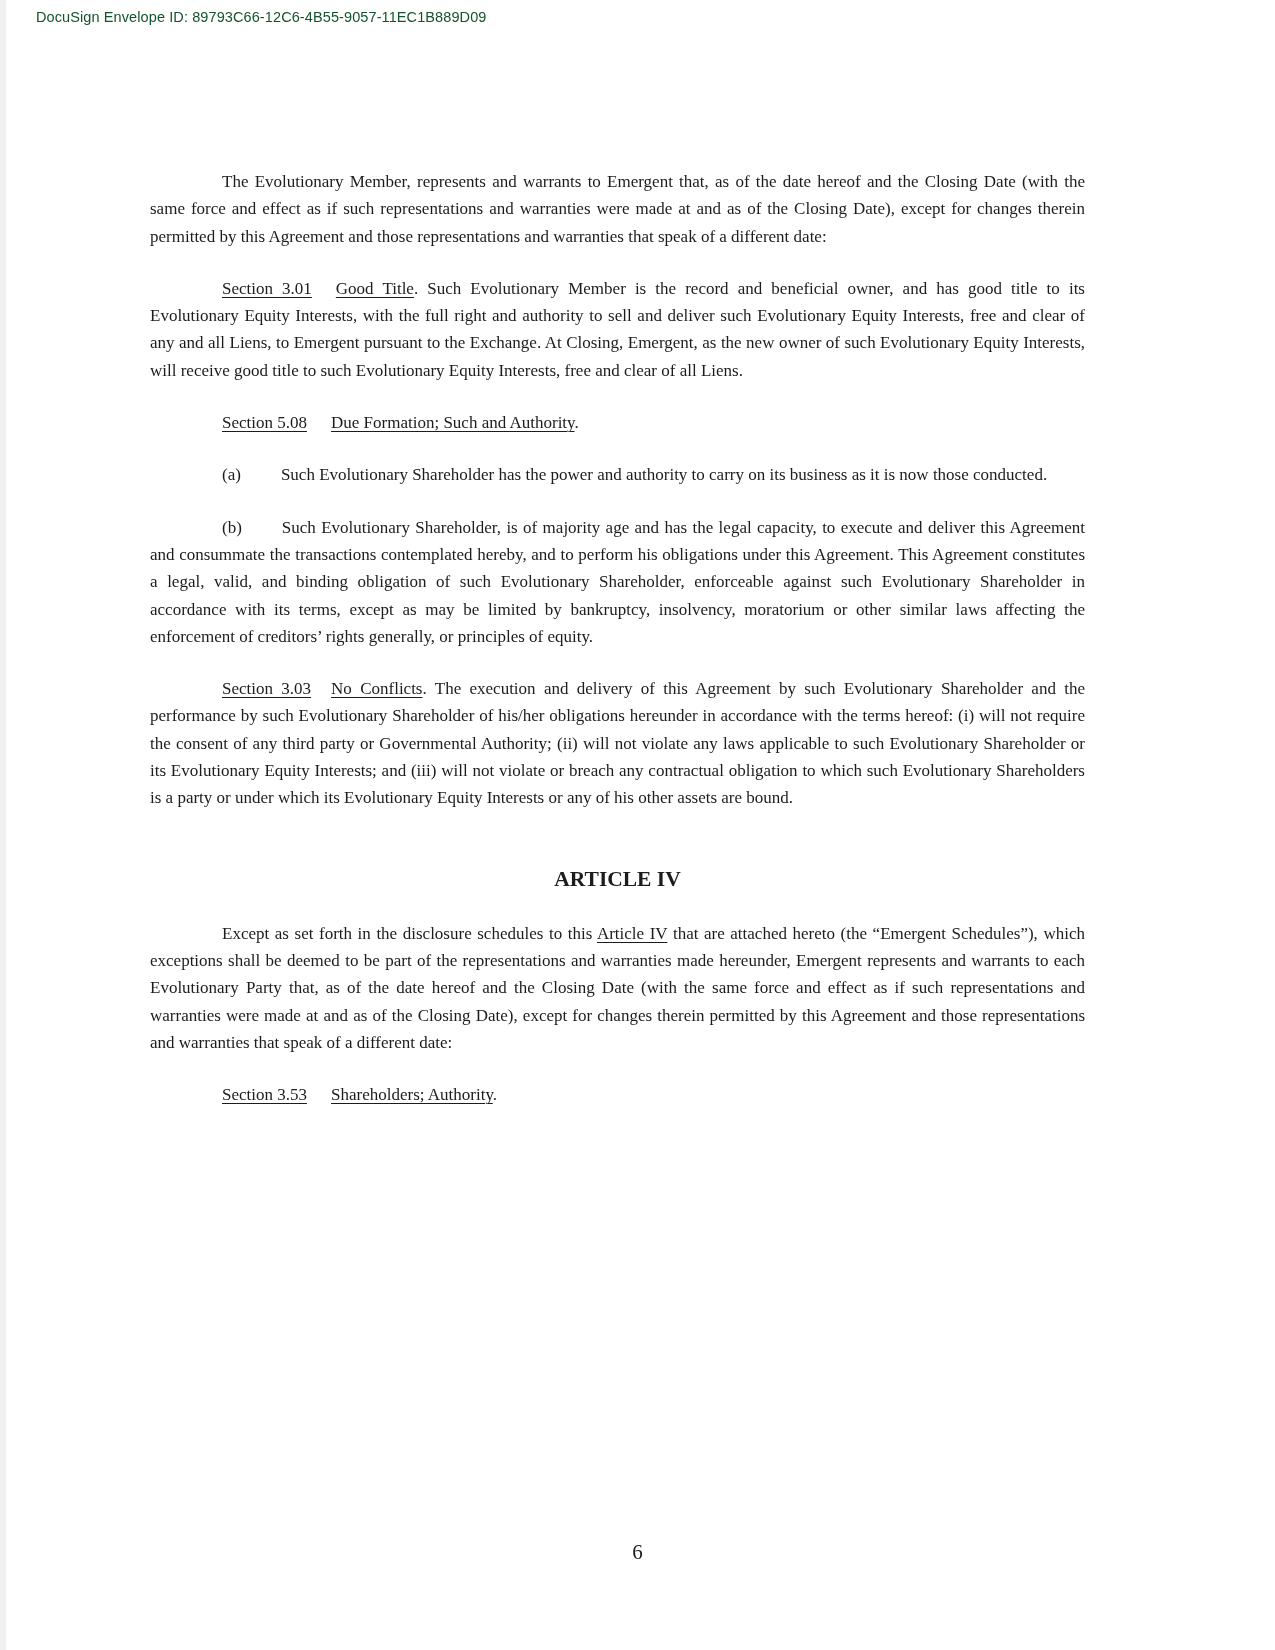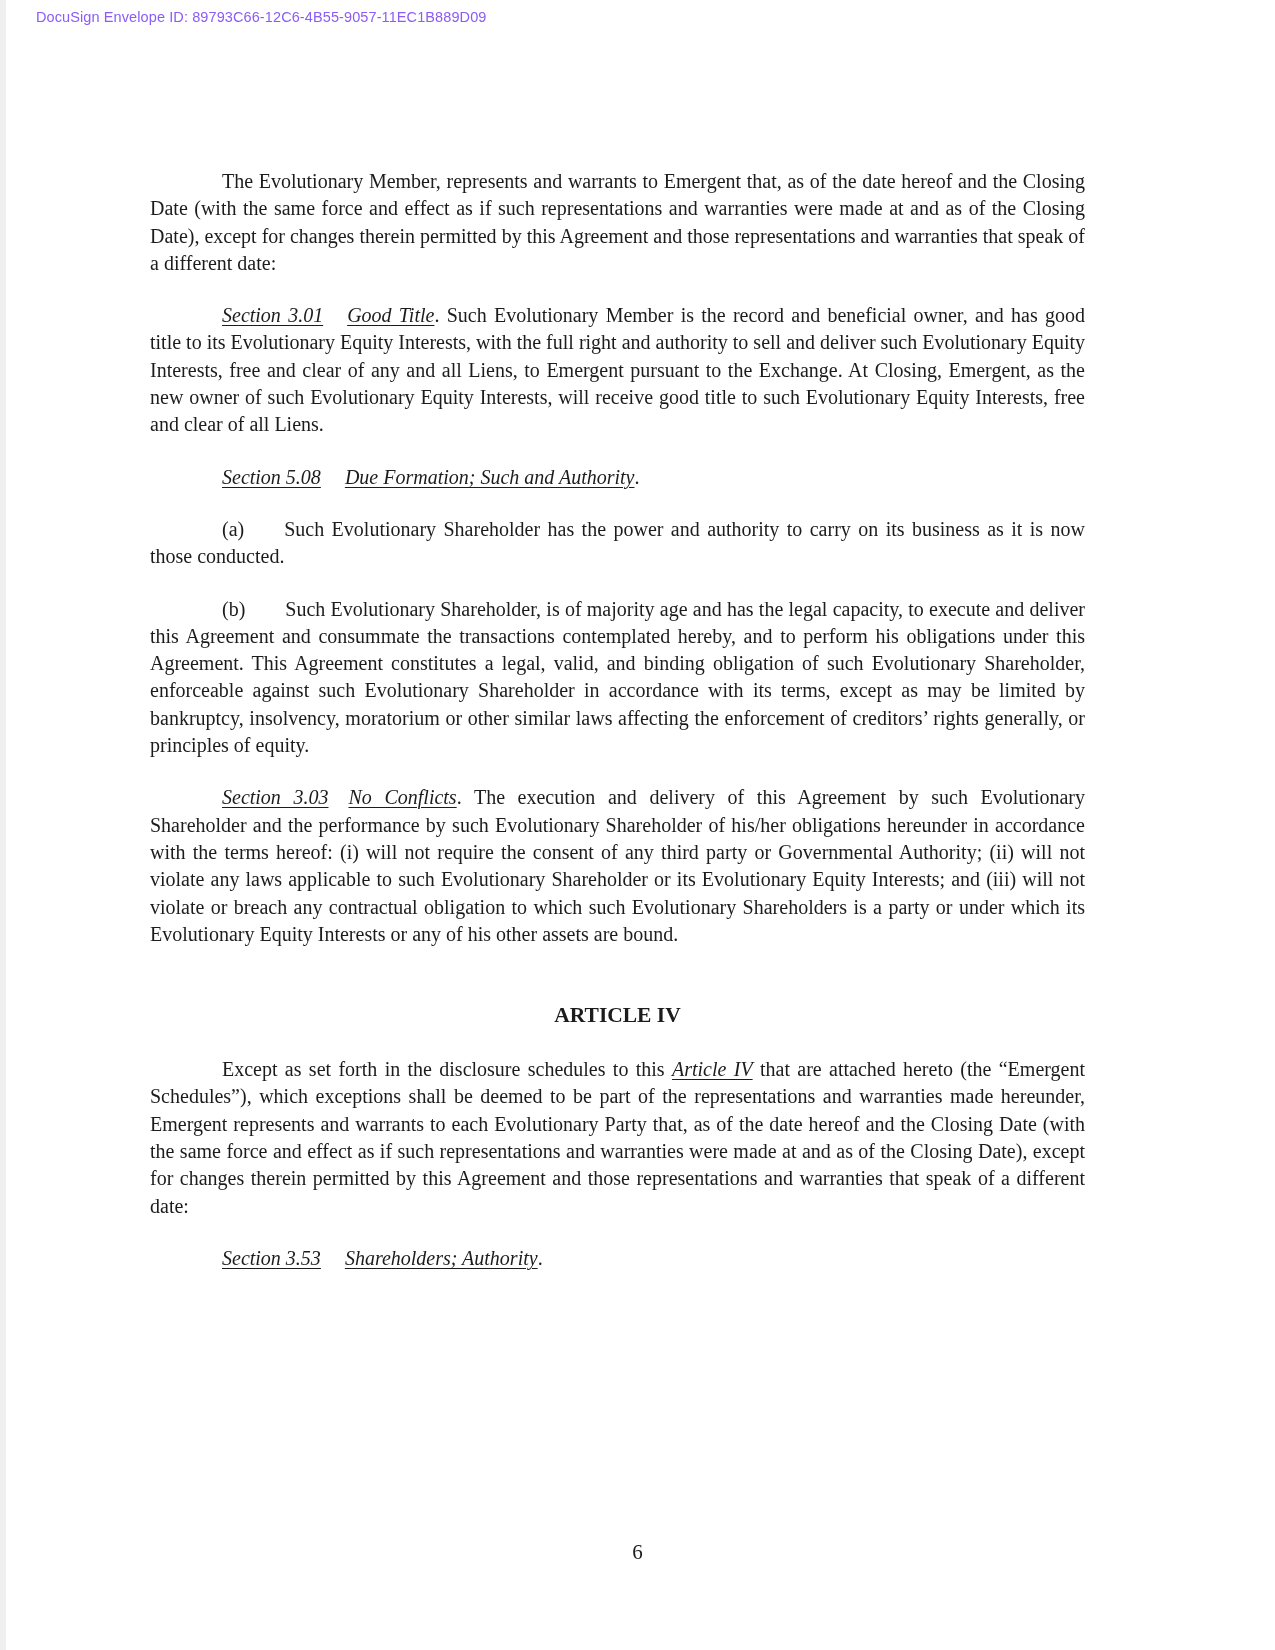--- a/index.html
+++ b/index.html
@@ -1,24 +1,24 @@
 <!DOCTYPE html>
 <html><head>
 <meta charset="utf-8">
 <style>
   html, body { margin: 0; padding: 0; background: #ffffff; }
   body { width: 1275px; height: 1650px; position: relative; overflow: hidden;
          font-family: "Liberation Serif", "DejaVu Serif", serif; color: #1c1c1c; }
   .leftshade { position: absolute; left: 0; top: 0; width: 6px; height: 1650px; background: #f0f0f0; }
   .envelope { position: absolute; left: 36px; top: 9px; font-family: "Liberation Sans", "DejaVu Sans", sans-serif;
-              font-size: 14.5px; color: #8b5cf6; letter-spacing: 0.1px; }
+              font-size: 14.5px; color: #14532d; letter-spacing: 0.1px; }
   .page { position: absolute; left: 150px; top: 168px; width: 935px; }
-  p { margin: 0; font-size: 20px; line-height: 27.3px; text-align: justify; }
+  p { margin: 0; font-size: 17px; line-height: 27.3px; text-align: justify; }
   .indent { text-indent: 72px; }
-  .u { text-decoration: underline; text-underline-offset: 3px; text-decoration-thickness: 1px; font-style: italic; }
+  .u { text-decoration: underline; text-underline-offset: 3px; text-decoration-thickness: 1px; }
   .gap { display: inline-block; width: 24px; }
   .gapw { display: inline-block; width: 40px; }
   .heading { text-align: center; font-weight: bold; font-size: 21.5px; line-height: 27px; }
   .pagenum { position: absolute; left: 0; width: 1275px; top: 1540px; text-align: center; font-size: 21px; }
 </style>
 </head>
 <body>
 
 <div class="leftshade"></div>
 <div class="envelope">DocuSign Envelope ID: 89793C66-12C6-4B55-9057-11EC1B889D09</div>

